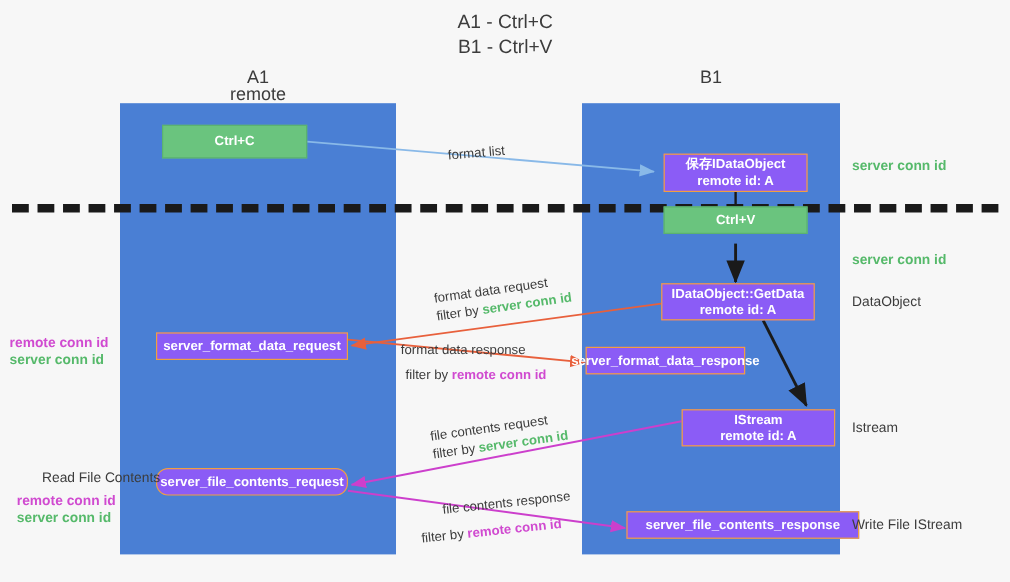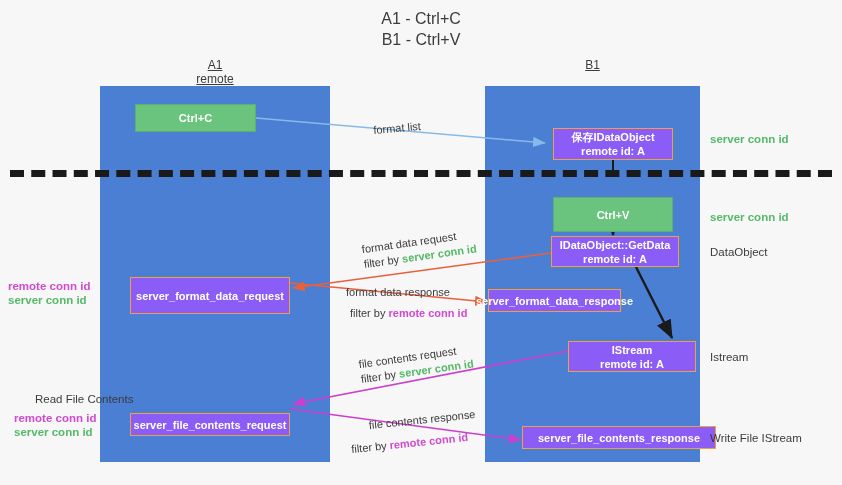--- a/index.html
+++ b/index.html
@@ -18,21 +18,21 @@
     text-align:center;font-size:16px;line-height:21px;color:#3c3c3c;
   }
 
   .lane{
     position:absolute;top:86px;height:376px;background:#4a7fd4;
   }
   .lane.left{left:100px;width:230px;}
   .lane.right{left:485px;width:215px;}
 
   .lane-head{
-    position:absolute;text-align:center;font-size:12px;line-height:14px;color:#3c3c3c;text-decoration:underline;
+    position:absolute;text-align:center;font-size:15px;line-height:14px;color:#3c3c3c;
   }
   .lane-head .ln1{display:block;}
   .lane-head .ln2{display:block;}
 
   .node{
     position:absolute;
     display:flex;flex-direction:column;align-items:center;justify-content:center;
     text-align:center;color:#ffffff;font-size:11px;line-height:14px;
     box-sizing:border-box;
     font-weight:bold;
@@ -118,62 +118,62 @@
 
   <div class="node green" style="left:135px;top:104px;width:121px;height:28px;">
     <span>Ctrl+C</span>
   </div>
 
   <div class="node orange" style="left:553px;top:128px;width:120px;height:32px;">
     <span>保存IDataObject</span>
     <span>remote id: A</span>
   </div>
 
-  <div class="node green" style="left:553px;top:197px;width:120px;height:35px;">
+  <div class="node green" style="left:553px;top:172px;width:120px;height:23px;">
     <span>Ctrl+V</span>
   </div>
 
   <div class="node orange" style="left:551px;top:236px;width:128px;height:31px;">
     <span>IDataObject::GetData</span>
     <span>remote id: A</span>
   </div>
 
-  <div class="node orange" style="left:130px;top:277px;width:160px;height:37px;">
+  <div class="node orange" style="left:130px;top:277px;width:160px;height:23px;">
     <span>server_format_data_request</span>
   </div>
 
   <div class="node orange" style="left:488px;top:289px;width:133px;height:23px;">
     <span>server_format_data_response</span>
   </div>
 
   <div class="node orange" style="left:568px;top:341px;width:128px;height:31px;">
     <span>IStream</span>
     <span>remote id: A</span>
   </div>
 
-  <div class="node orange" style="left:130px;top:413px;width:160px;height:23px;">
+  <div class="node orange" style="left:130px;top:390px;width:160px;height:23px;border-radius:10px;">
     <span>server_file_contents_request</span>
   </div>
 
   <div class="node orange" style="left:522px;top:426px;width:194px;height:23px;">
     <span>server_file_contents_response</span>
   </div>
 
   <div class="note rot" style="left:374px;top:123px;transform:rotate(-5deg);">
     <span>format list</span>
   </div>
 
   <div class="note rot" style="left:365px;top:242px;transform:rotate(-8deg);">
     <div>format data request</div>
     <div>
       <span>filter by </span><span class="green">server conn id</span>
     </div>
   </div>
 
-  <div class="note" style="left:346px;top:285px;">
+  <div class="note" style="left:334px;top:285px;">
     <div>format data response</div>
     <div style="margin-top:6px;margin-left:4px;">
       <span>filter by </span><span class="pink">remote conn id</span>
     </div>
   </div>
 
   <div class="note rot" style="left:362px;top:357px;transform:rotate(-8deg);">
     <div>file contents request</div>
     <div>
       <span>filter by </span><span class="green">server conn id</span>

